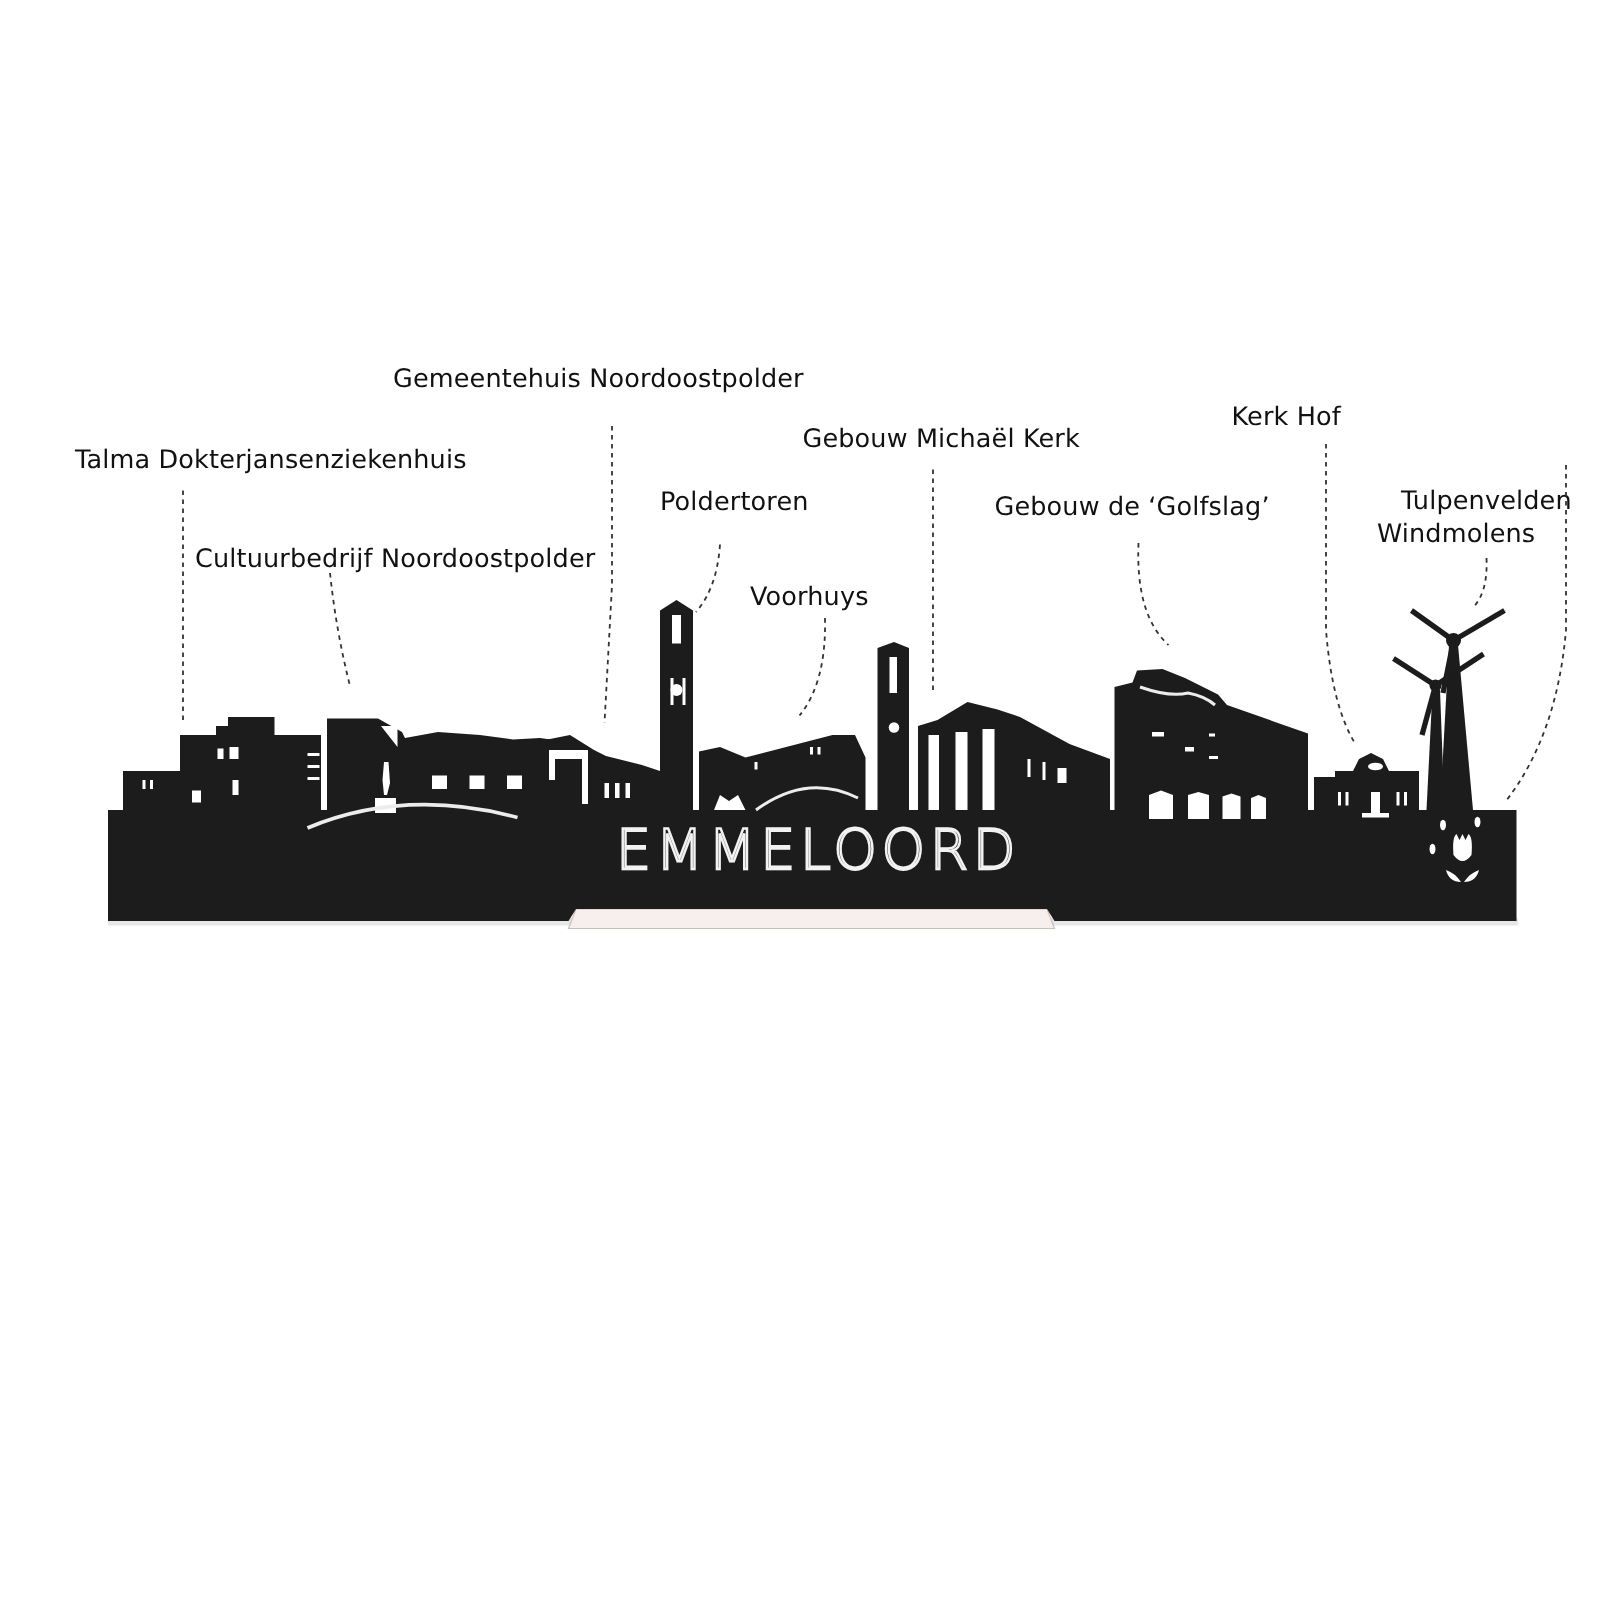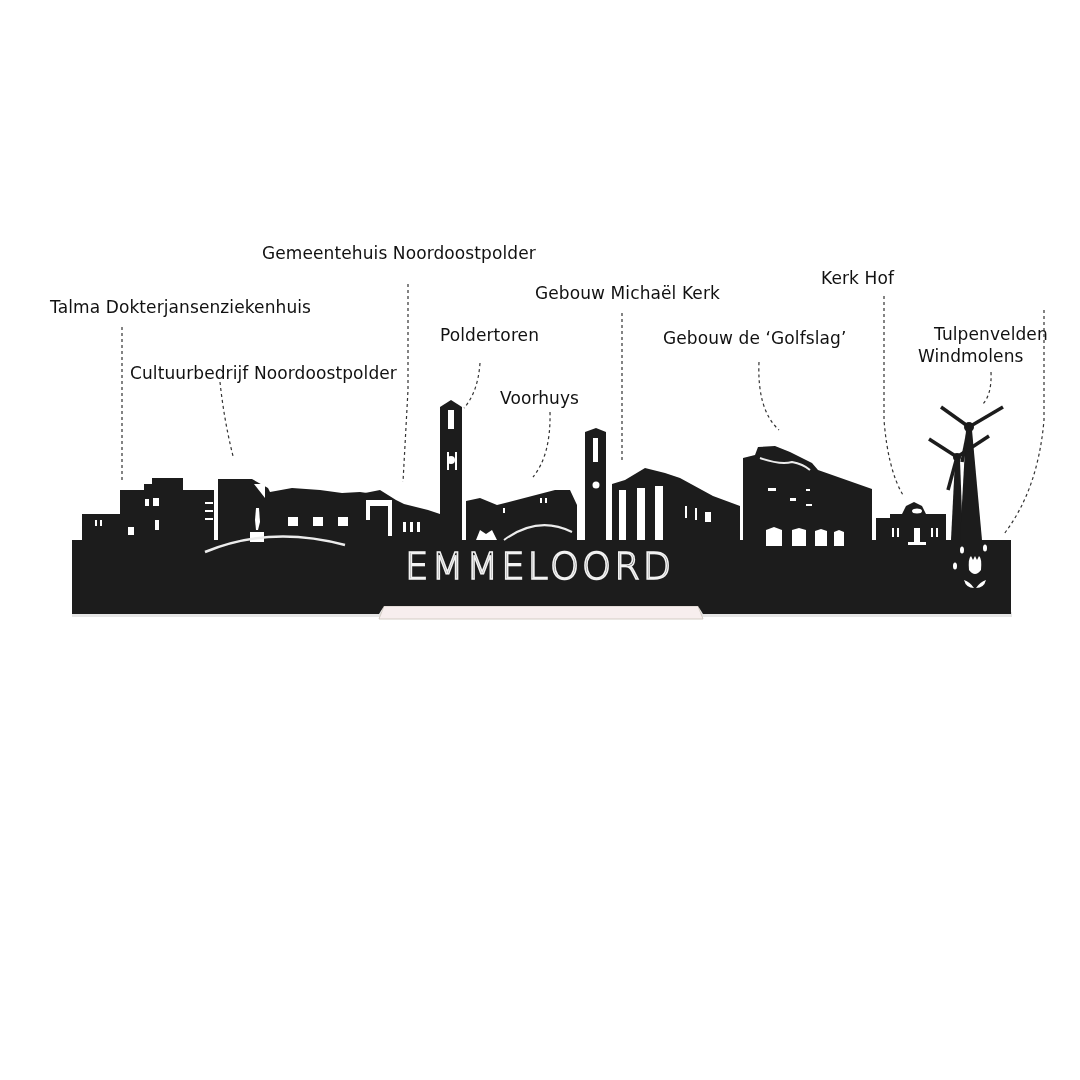--- a/index.html
+++ b/index.html
@@ -4,21 +4,21 @@
   <style>
     html, body { margin: 0; padding: 0; background: #ffffff; }
     body { width: 1080px; height: 1080px; position: relative; overflow: hidden;
            font-family: "DejaVu Sans", sans-serif; }
     .label { position: absolute; font-size: 17px; color: #111111; white-space: nowrap;
              letter-spacing: 0.1px; line-height: 1; }
     #leaders, #skyline { position: absolute; left: 0; top: 0; }
     .sil { fill: #1c1c1c; }
     .cut { fill: #ffffff; }
     .lead { fill: none; stroke: #333; stroke-width: 1.2; stroke-dasharray: 3 3; }
-    #city-name { position: absolute; left: 405px; top: 548px; width: 275px; text-align: left;
+    #city-name { position: absolute; left: 405px; top: 548px; width: 275px; text-align: right;
                  font-family: "DejaVu Sans", sans-serif; font-weight: 200; font-size: 37px;
                  letter-spacing: 3px; color: transparent;
                  -webkit-text-stroke: 1.6px #f2f2f2; line-height: 1; }
   </style>
 </head>
 <body>
 
 <div class="label" style="left:50px; top:299px;">Talma Dokterjansenziekenhuis</div>
 <div class="label" style="left:130px; top:365px;">Cultuurbedrijf Noordoostpolder</div>
 <div class="label" style="left:262px; top:245px;">Gemeentehuis Noordoostpolder</div>

